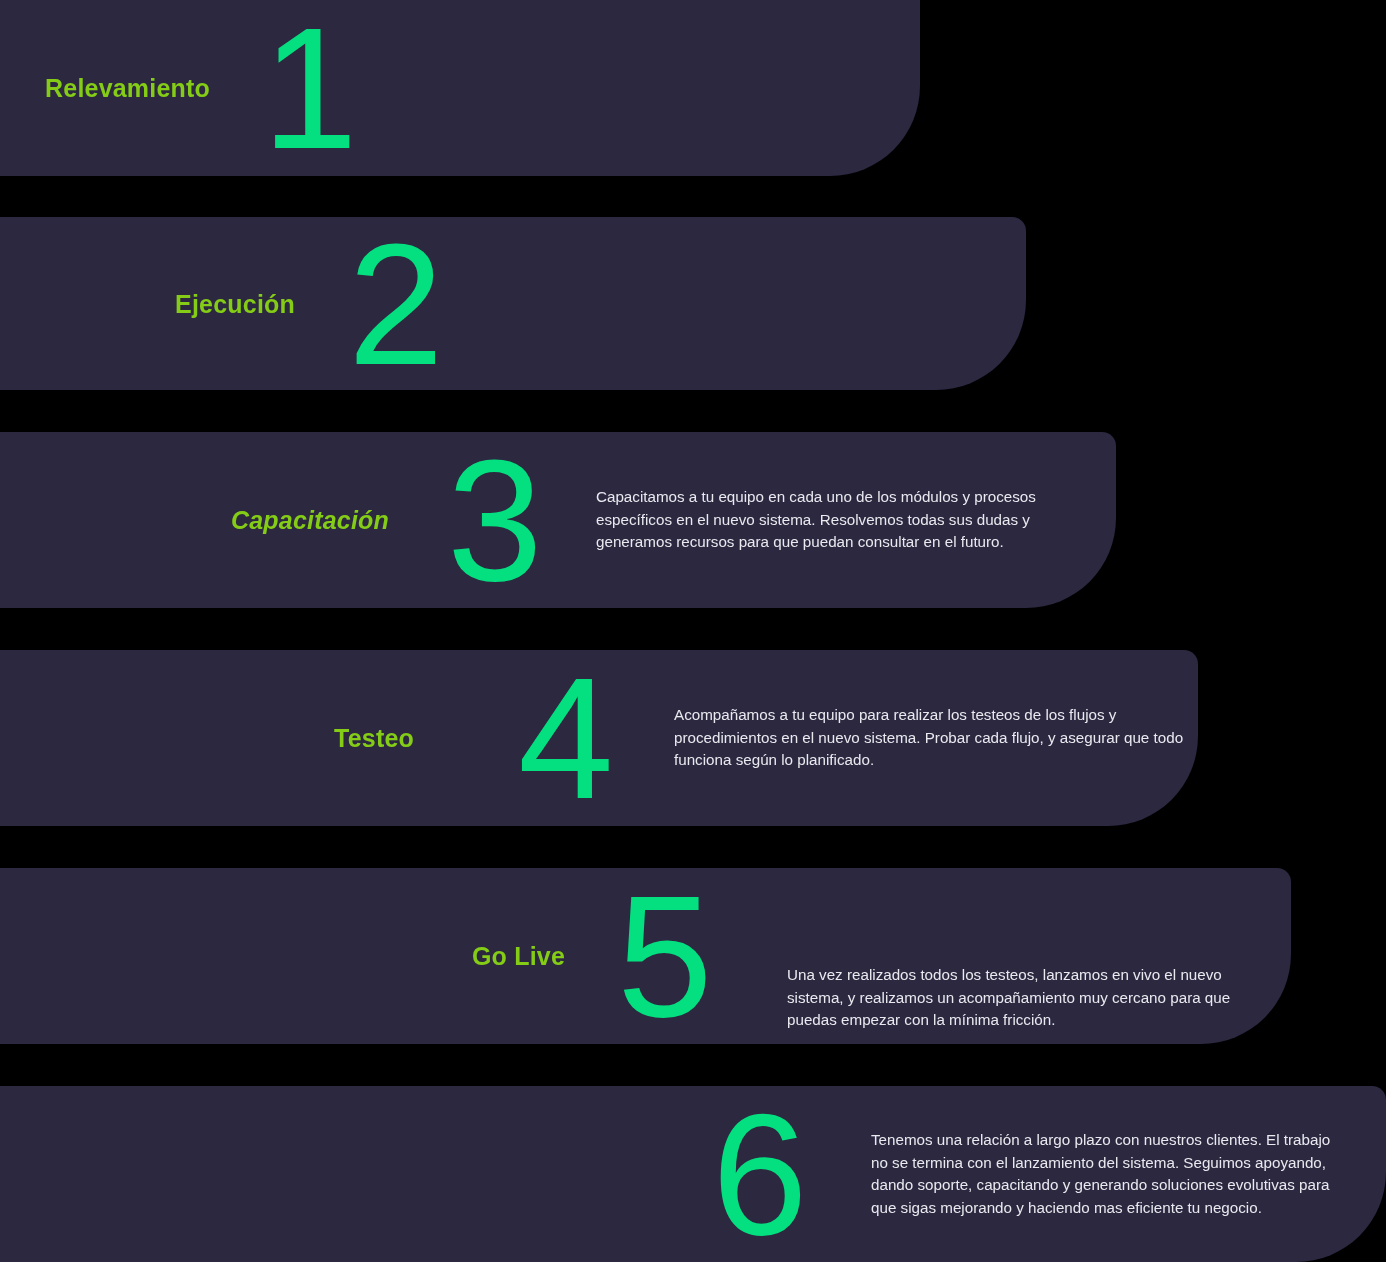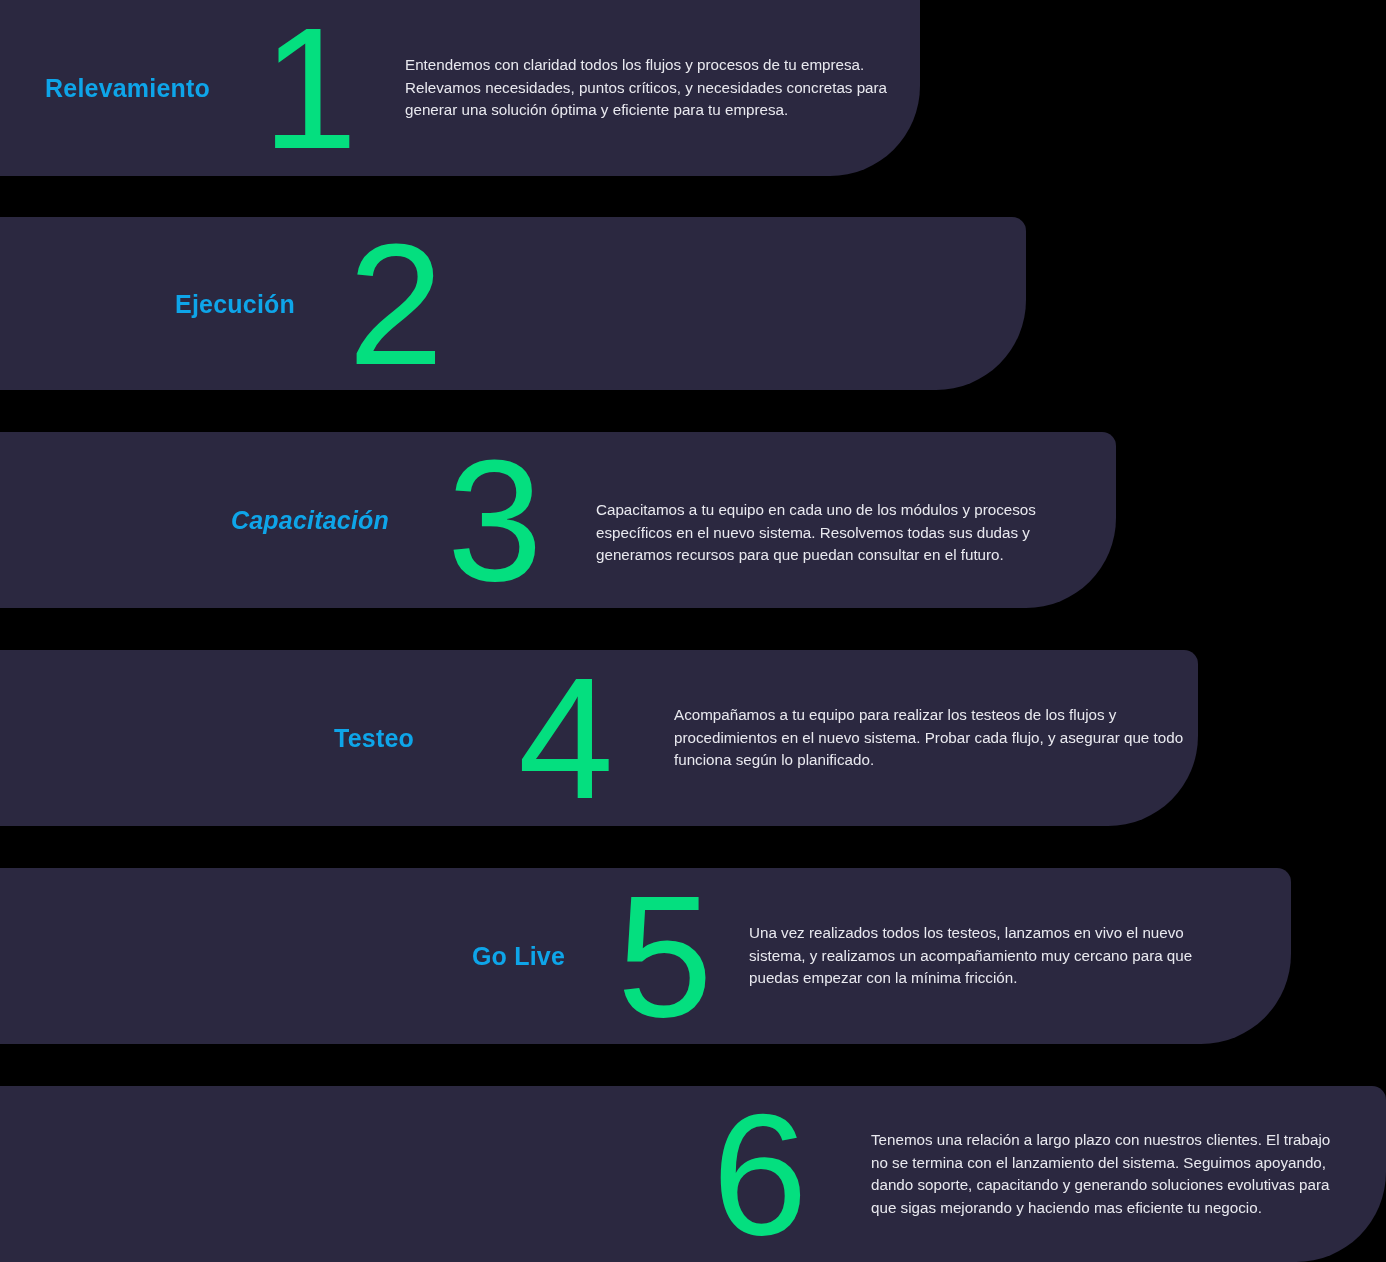--- a/index.html
+++ b/index.html
@@ -43,21 +43,21 @@
   .card-inner {
     position: relative;
     width: 100%;
     height: 100%;
     display: flex;
     align-items: center;
   }
 
   .step-title {
     position: absolute;
-    color: #0ea5e9;
+    color: #84cc16;
     font-size: 25px;
     font-weight: 600;
     letter-spacing: 0.2px;
     white-space: nowrap;
     text-align: right;
     transform: translateY(-50%);
     top: 50%;
   }
 
   .step-number {
@@ -86,44 +86,43 @@
   .s1 .step-title { left: 40px;  width: 170px; }
   .s1 .step-number{ left: 262px; }
   .s1 .step-desc  { left: 405px; width: 490px; }
 
   .s2 .step-title { left: 110px; width: 185px; }
   .s2 .step-number{ left: 348px; }
   .s2 .step-desc  { left: 503px; width: 497px; }
 
   .s3 .step-title { left: 164px; width: 225px; font-style: italic; }
   .s3 .step-number{ left: 447px; }
-  .s3 .step-desc  { left: 596px; width: 455px; margin-top: 13px; }
+  .s3 .step-desc  { left: 596px; width: 455px; }
 
   .s4 .step-title { left: 254px; width: 160px; }
   .s4 .step-number{ left: 518px; }
   .s4 .step-desc  { left: 674px; width: 515px; }
 
   .s5 .step-title { left: 350px; width: 215px; }
   .s5 .step-number{ left: 617px; }
-  .s5 .step-desc  { left: 749px; width: 465px; }
+  .s5 .step-desc  { left: 787px; width: 465px; margin-top: 42px; }
 
   .s6 .step-title { left: 400px; width: 258px; }
   .s6 .step-number{ left: 712px; }
   .s6 .step-desc  { left: 864px; width: 470px; margin-left: 7px; }
 </style>
 </head>
 <body>
 
 <div id="steps-container">
 
   <div class="step-card s1">
     <div class="card-inner">
       <div class="step-title">Relevamiento</div>
       <div class="step-number">1</div>
-      <div class="step-desc">Entendemos con claridad todos los flujos y procesos de tu empresa. Relevamos necesidades, puntos críticos, y necesidades concretas para generar una solución óptima y eficiente para tu empresa.</div>
     </div>
   </div>
 
   <div class="step-card s2">
     <div class="card-inner">
       <div class="step-title">Ejecución</div>
       <div class="step-number">2</div>
     </div>
   </div>
 

